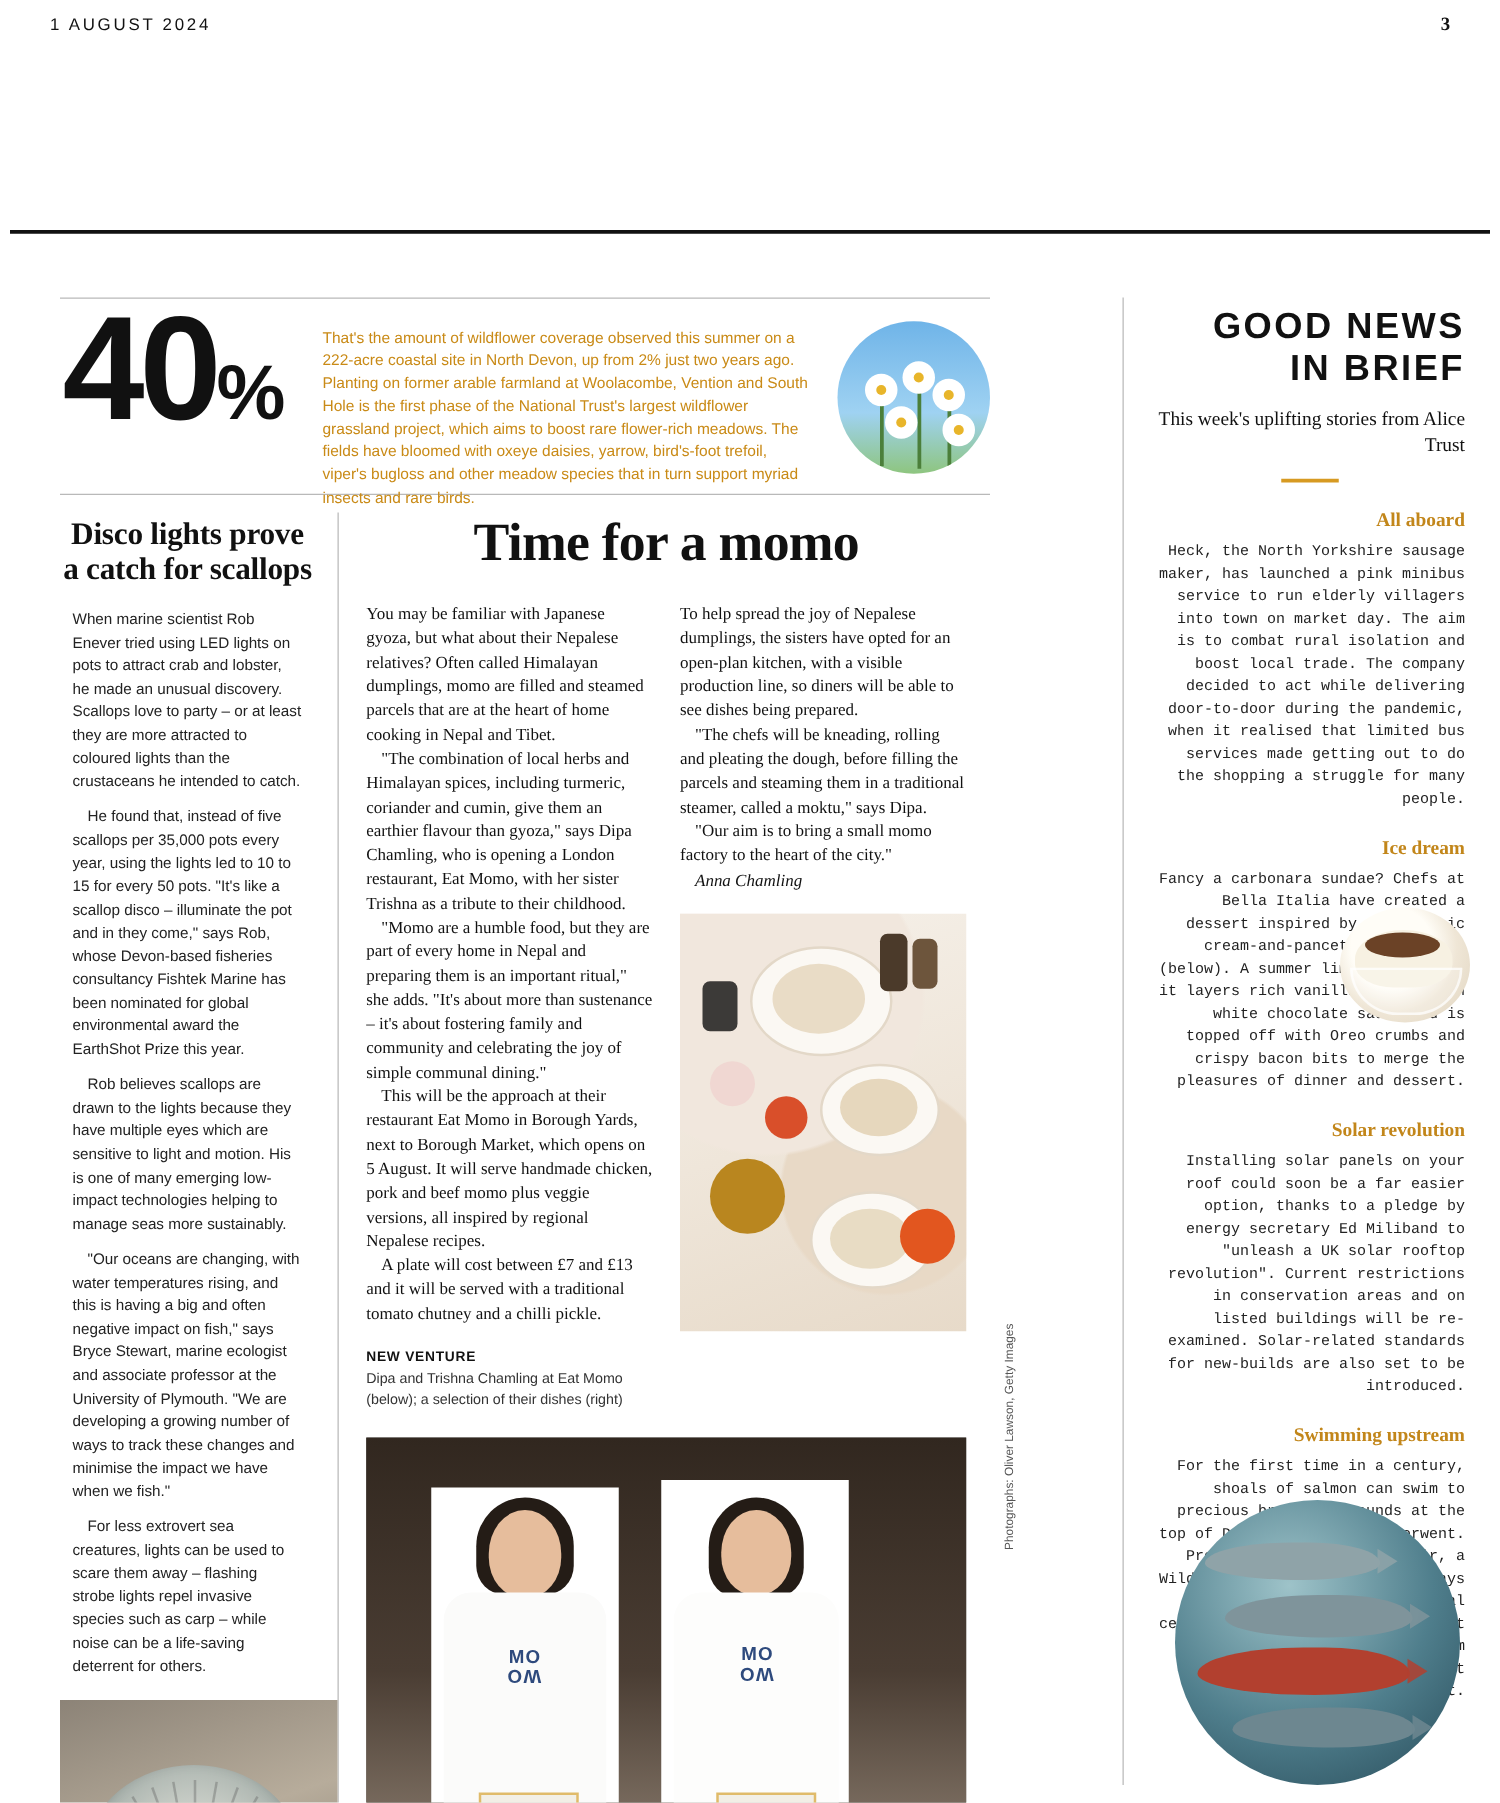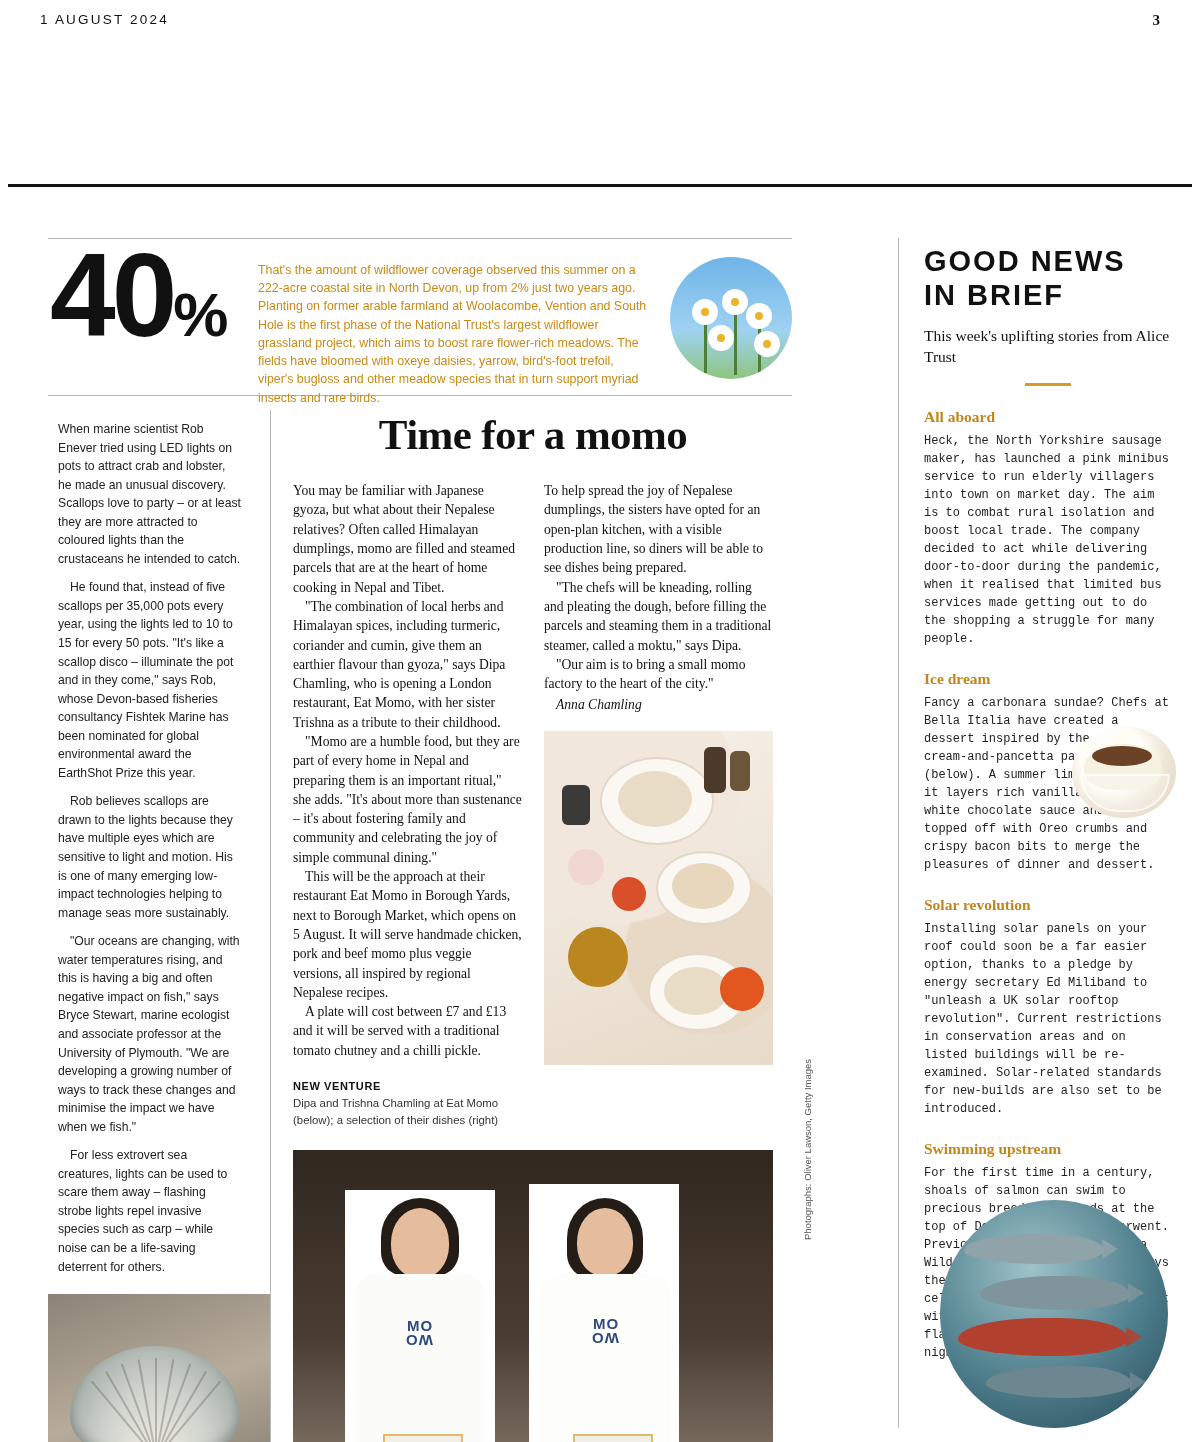--- a/index.html
+++ b/index.html
@@ -329,21 +329,21 @@
     top: 238px;
     width: 1px;
     height: 1190px;
     background: #b9b9b9;
   }
   .rail {
     position: absolute;
     left: 924px;
     top: 244px;
     width: 248px;
-    text-align: left;
+    text-align: right;
   }
   .rail-title {
     font-family: "Liberation Sans", sans-serif;
     font-weight: bold;
     font-size: 29px;
     letter-spacing: 2px;
     line-height: 1.18;
     color: #111;
     margin: 0;
   }
@@ -463,20 +463,21 @@
         <div class="d" style="left:54px; top:34px;"></div>
         <div class="d" style="left:78px; top:48px;"></div>
         <div class="d" style="left:40px; top:70px;"></div>
         <div class="d" style="left:86px; top:76px;"></div>
       </div>
     </div>
 
     <div class="cols">
 
       <div class="col-scallops">
+        <h2 class="head-serif">Disco lights prove a catch for scallops</h2>
         <div class="body-sans">
           <p>When marine scientist Rob Enever tried using LED lights on pots to attract crab and lobster, he made an unusual discovery. Scallops love to party – or at least they are more attracted to coloured lights than the crustaceans he intended to catch.</p>
           <p>He found that, instead of five scallops per 35,000 pots every year, using the lights led to 10 to 15 for every 50 pots. "It's like a scallop disco – illuminate the pot and in they come," says Rob, whose Devon-based fisheries consultancy Fishtek Marine has been nominated for global environmental award the EarthShot Prize this year.</p>
           <p>Rob believes scallops are drawn to the lights because they have multiple eyes which are sensitive to light and motion. His is one of many emerging low-impact technologies helping to manage seas more sustainably.</p>
           <p>"Our oceans are changing, with water temperatures rising, and this is having a big and often negative impact on fish," says Bryce Stewart, marine ecologist and associate professor at the University of Plymouth. "We are developing a growing number of ways to track these changes and minimise the impact we have when we fish."</p>
           <p>For less extrovert sea creatures, lights can be used to scare them away – flashing strobe lights repel invasive species such as carp – while noise can be a life-saving deterrent for others.</p>
         </div>
         <div class="photo photo-scallop">
           <div class="scallop-shell">
             <div class="rib" style="transform: rotate(-40deg);"></div>

